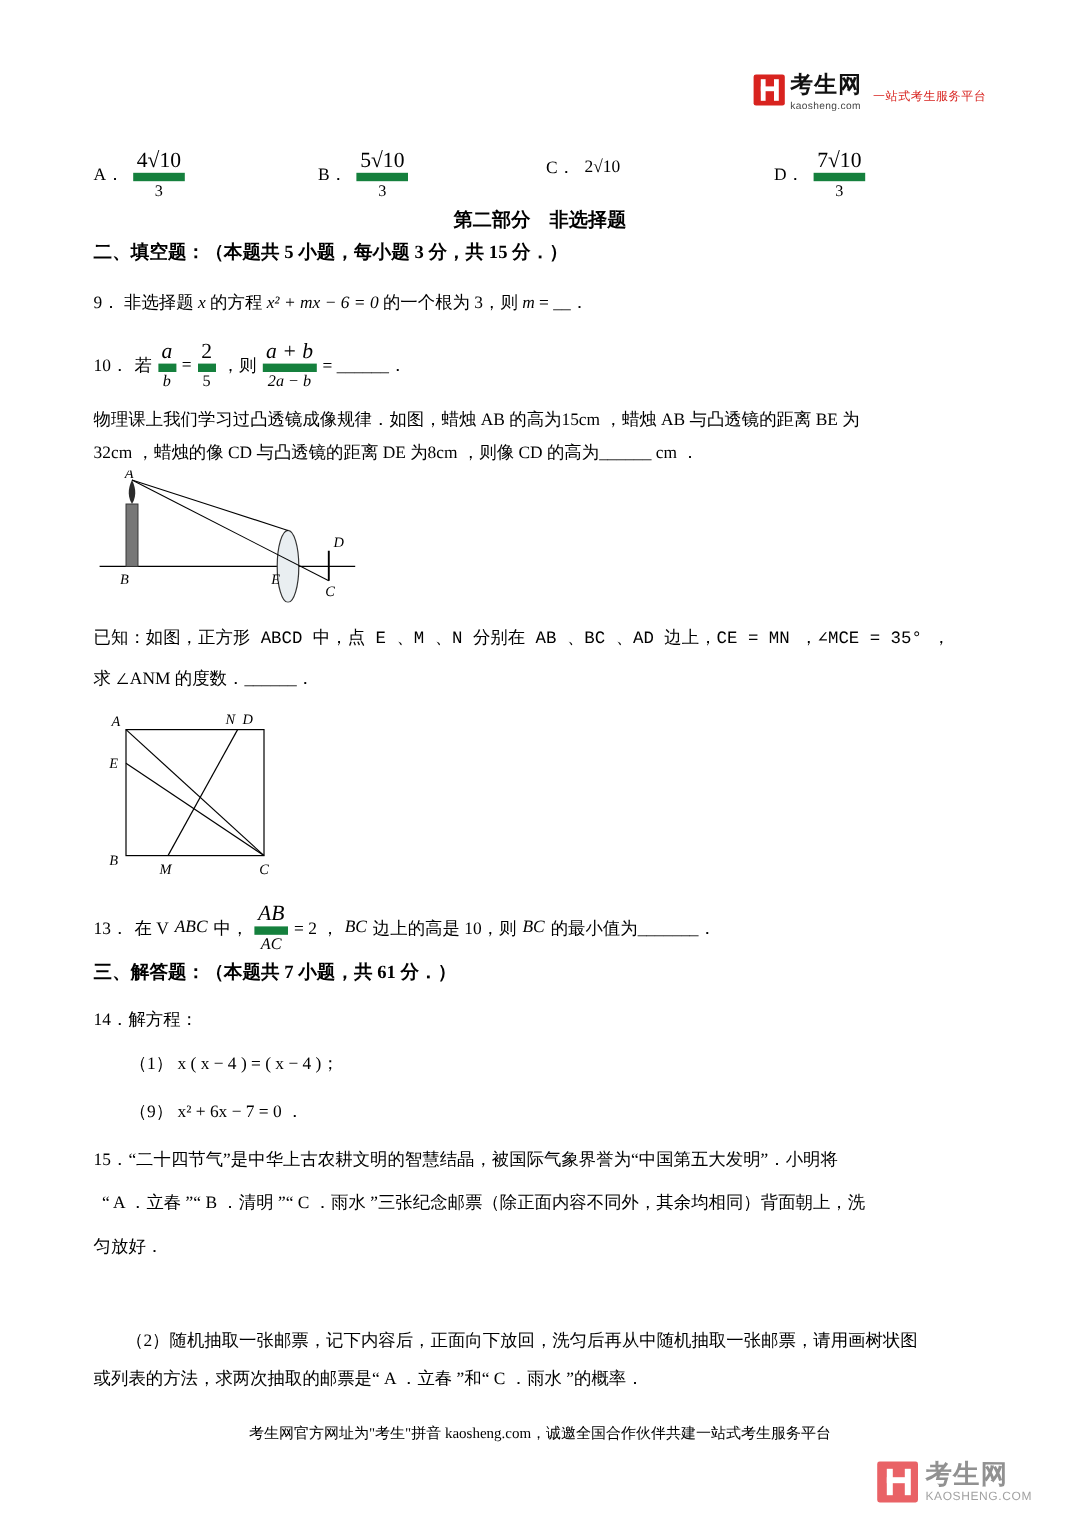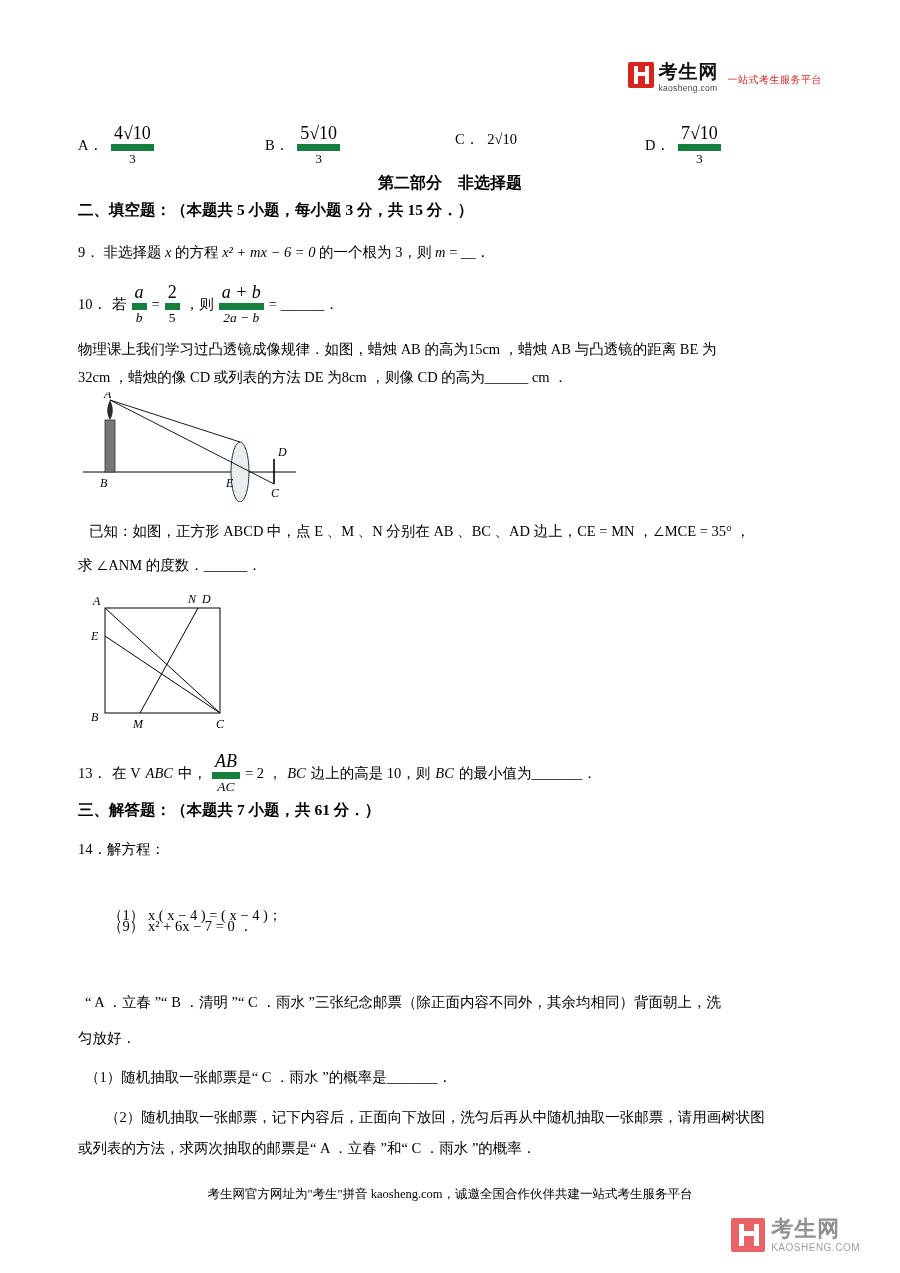--- a/index.html
+++ b/index.html
@@ -126,21 +126,21 @@
     </span>
     <span class="cn">，则</span>
     <span class="frac">
       <span class="num"><i>a + b</i></span>
       <span class="den"><i>2a − b</i></span>
     </span>
     <span>= ______．</span>
   </div>
 
   <div class="t cn" style="left:78px;top:340px;">物理课上我们学习过凸透镜成像规律．如图，蜡烛 AB 的高为15cm ，蜡烛 AB 与凸透镜的距离 BE 为</div>
-  <div class="t cn" style="left:78px;top:368px;">32cm ，蜡烛的像 CD 或列表的方法 DE 为8cm ，则像 CD 的高为______ cm ．</div>
+  <div class="t cn" style="left:78px;top:368px;">32cm ，蜡烛的像 CD 与凸透镜的距离 DE 为8cm ，则像 CD 的高为______ cm ．</div>
 
   <div class="fig" style="left:78px;top:392px;width:240px;height:110px;">
     <svg width="240" height="110" viewBox="0 0 240 110">
 
       <line x1="5" y1="80" x2="218" y2="80" stroke="#000" stroke-width="1"></line>
 
       <rect x="27" y="28" width="10" height="52" fill="#777" stroke="#333" stroke-width="0.8"></rect>
 
       <path d="M32 28 C 27 20, 30 12, 32 8 C 34 12, 37 20, 32 28 Z" fill="#2b2b2b"></path>
 
@@ -153,21 +153,21 @@
       <line x1="196" y1="92" x2="196" y2="67" stroke="#000" stroke-width="1.6"></line>
 
       <text x="26" y="6" font-size="12" font-style="italic" font-family="Liberation Serif, serif">A</text>
       <text x="22" y="95" font-size="12" font-style="italic" font-family="Liberation Serif, serif">B</text>
       <text x="148" y="95" font-size="12" font-style="italic" font-family="Liberation Serif, serif">E</text>
       <text x="200" y="64" font-size="12" font-style="italic" font-family="Liberation Serif, serif">D</text>
       <text x="193" y="105" font-size="12" font-style="italic" font-family="Liberation Serif, serif">C</text>
     </svg>
   </div>
 
-  <div class="t cn" style="left:89px;top:522px;">已知：如图，正方形 ABCD 中，点 E 、M 、N 分别在 AB 、BC 、AD 边上，CE = MN ，∠MCE = 35° ，</div>
+  <div class="t cn" style="left:78px;top:522px;font-family:Liberation Mono, monospace;">已知：如图，正方形 ABCD 中，点 E 、M 、N 分别在 AB 、BC 、AD 边上，CE = MN ，∠MCE = 35° ，</div>
   <div class="t cn" style="left:78px;top:556px;">求 ∠ANM 的度数．______．</div>
 
   <div class="fig" style="left:85px;top:588px;width:220px;height:145px;">
     <svg width="220" height="145" viewBox="0 0 220 145">
 
       <rect x="20" y="20" width="115" height="105" fill="none" stroke="#000" stroke-width="1"></rect>
 
       <line x1="20" y1="20" x2="135" y2="125" stroke="#000" stroke-width="1"></line>
 
       <line x1="20" y1="48" x2="135" y2="125" stroke="#000" stroke-width="1"></line>
@@ -198,26 +198,28 @@
     <span class="cn">边上的高是 10，则</span>
     <i>BC</i>
     <span class="cn">的最小值为_______．</span>
   </div>
 
   <div class="t cn bold" style="left:78px;top:800px;font-size:15.5px;">三、解答题：（本题共 7 小题，共 61 分．）</div>
 
   <div class="t cn" style="left:78px;top:840px;">
     <span>14．</span><span>解方程：</span>
   </div>
-  <div class="t cn" style="left:108px;top:906px;">（1） x ( x − 4 ) = ( x − 4 )；</div>
+  <div class="t cn" style="left:108px;top:877px;">（1） x ( x − 4 ) = ( x − 4 )；</div>
   <div class="t cn" style="left:108px;top:917px;">（9） x² + 6x − 7 = 0 ．</div>
 
+  <div class="t cn" style="left:78px;top:957px;">
+    <span>15．</span><span>“二十四节气”是中华上古农耕文明的智慧结晶，被国际气象界誉为“中国第五大发明”．小明将</span>
+  </div>
   <div class="t cn" style="left:85px;top:993px;">“ A ．立春 ”“ B ．清明 ”“ C ．雨水 ”三张纪念邮票（除正面内容不同外，其余均相同）背面朝上，洗</div>
   <div class="t cn" style="left:78px;top:1029px;">匀放好．</div>
-  <div class="t cn" style="left:85px;top:1068px;">（1）随机抽取一张邮票是“ C ．雨水 ”的概率是_______．</div>
   <div class="t cn" style="left:85px;top:1108px;margin-left:20px;">（2）随机抽取一张邮票，记下内容后，正面向下放回，洗匀后再从中随机抽取一张邮票，请用画树状图</div>
   <div class="t cn" style="left:78px;top:1139px;">或列表的方法，求两次抽取的邮票是“ A ．立春 ”和“ C ．雨水 ”的概率．</div>
 
   <div class="footer cn" style="top:1186px;">考生网官方网址为"考生"拼音 kaosheng.com，诚邀全国合作伙伴共建一站式考生服务平台</div>
 
   <div class="wm">
     <div class="wm-mark">
         <span></span>
       </div>
     <div class="wm-txt">

